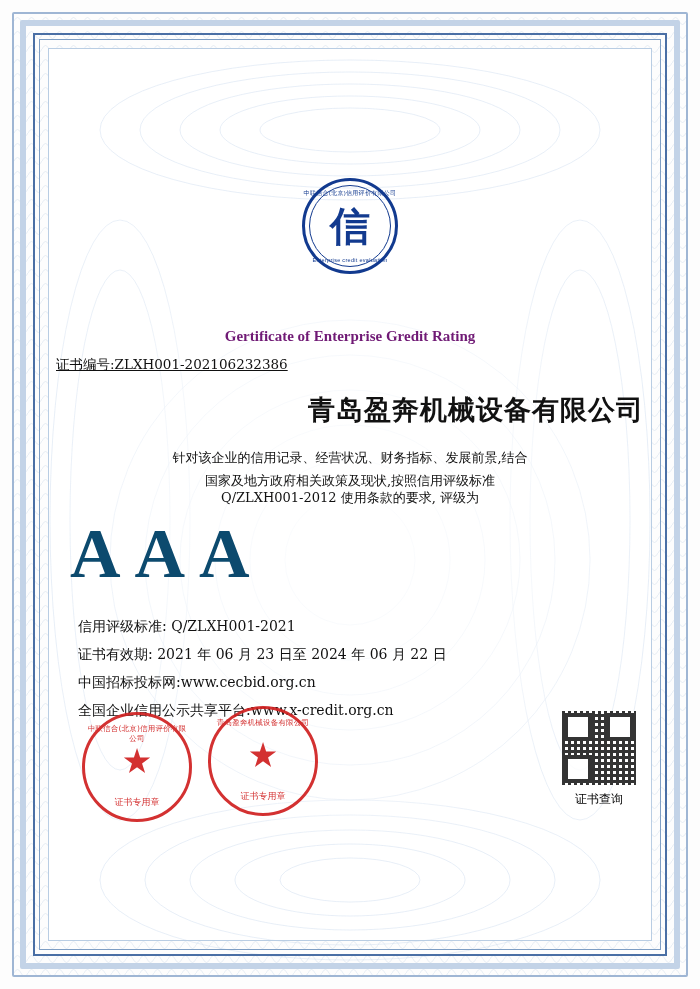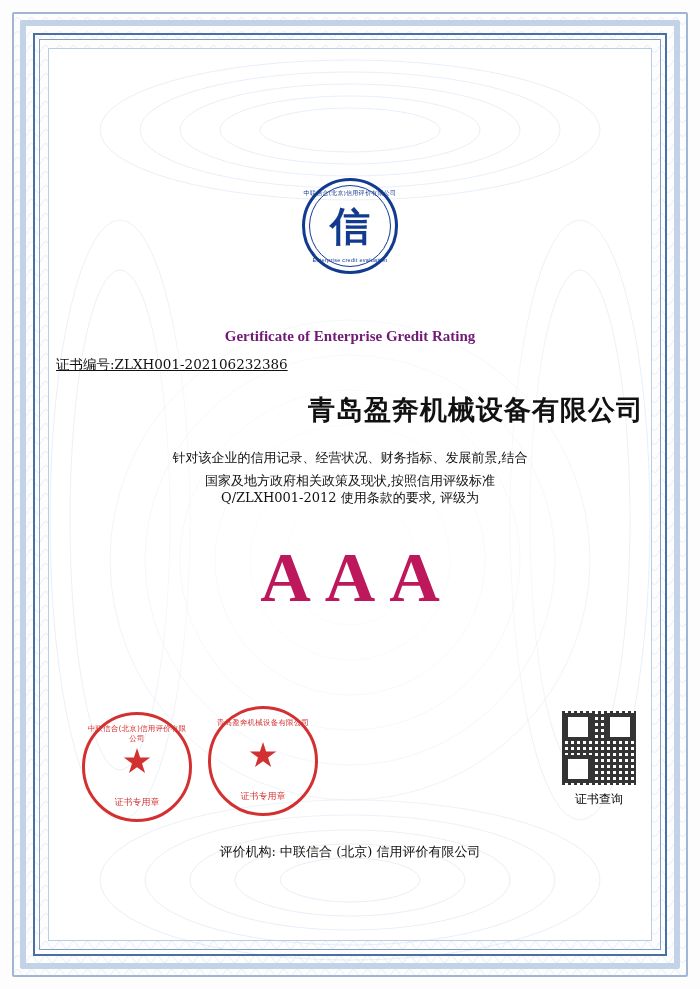--- a/index.html
+++ b/index.html
@@ -196,28 +196,27 @@
   }
   .para.l1 { top: 390px; }
   .para.l2 { top: 413px; }
   .para.l3 { top: 412px; margin-top: 18px; }
 
   .grade {
     position: absolute;
     top: 458px;
     left: 0;
     right: 0;
-    text-align: center;
+    text-align: left;
     font-size: 70px;
     font-weight: bold;
-    color: #be185d;
+    color: #0c4a6e;
     font-family: "Liberation Serif", serif;
     letter-spacing: 14px;
     text-indent: 14px;
-    margin-top: 24px;
   }
 
   .details {
     position: absolute;
     top: 556px;
     left: 22px;
     right: 22px;
     font-size: 14px;
     color: #111111;
     font-family: "DejaVu Serif", serif;
@@ -405,20 +404,26 @@
     <div class="cert-no">证书编号:ZLXH001-202106232386</div>
 
     <div class="company">青岛盈奔机械设备有限公司</div>
 
     <div class="para l1">针对该企业的信用记录、经营状况、财务指标、发展前景,结合</div>
     <div class="para l2">国家及地方政府相关政策及现状,按照信用评级标准</div>
     <div class="para l3">Q/ZLXH001-2012 使用条款的要求,  评级为</div>
 
     <div class="grade">AAA</div>
 
+    <div class="details">
+      <div>信用评级标准: Q/ZLXH001-2021</div>
+      <div>证书有效期: 2021 年 06 月 23 日至 2024 年 06 月 22 日</div>
+      <div>中国招标投标网:www.cecbid.org.cn</div>
+      <div>全国企业信用公示共享平台:www.x-credit.org.cn</div>
+    </div>
 
     <div class="seals">
       <div class="seal one">
         <div class="seal-top">中联信合(北京)信用评价有限公司</div>
         <div class="seal-star">★</div>
         <div class="seal-bottom">证书专用章</div>
       </div>
       <div class="seal two">
         <div class="seal-top">青岛盈奔机械设备有限公司</div>
         <div class="seal-star">★</div>
@@ -426,16 +431,15 @@
       </div>
     </div>
 
     <div class="qr-block">
       <div class="qr">
         <div class="qr-corner"></div>
       </div>
       <div class="qr-label">证书查询</div>
     </div>
 
-    <div class="issuer">评价机构: 中联信合 (北京) 信用评价有限公司</div>
 
   </div>
 </div>
 
 </body></html>

